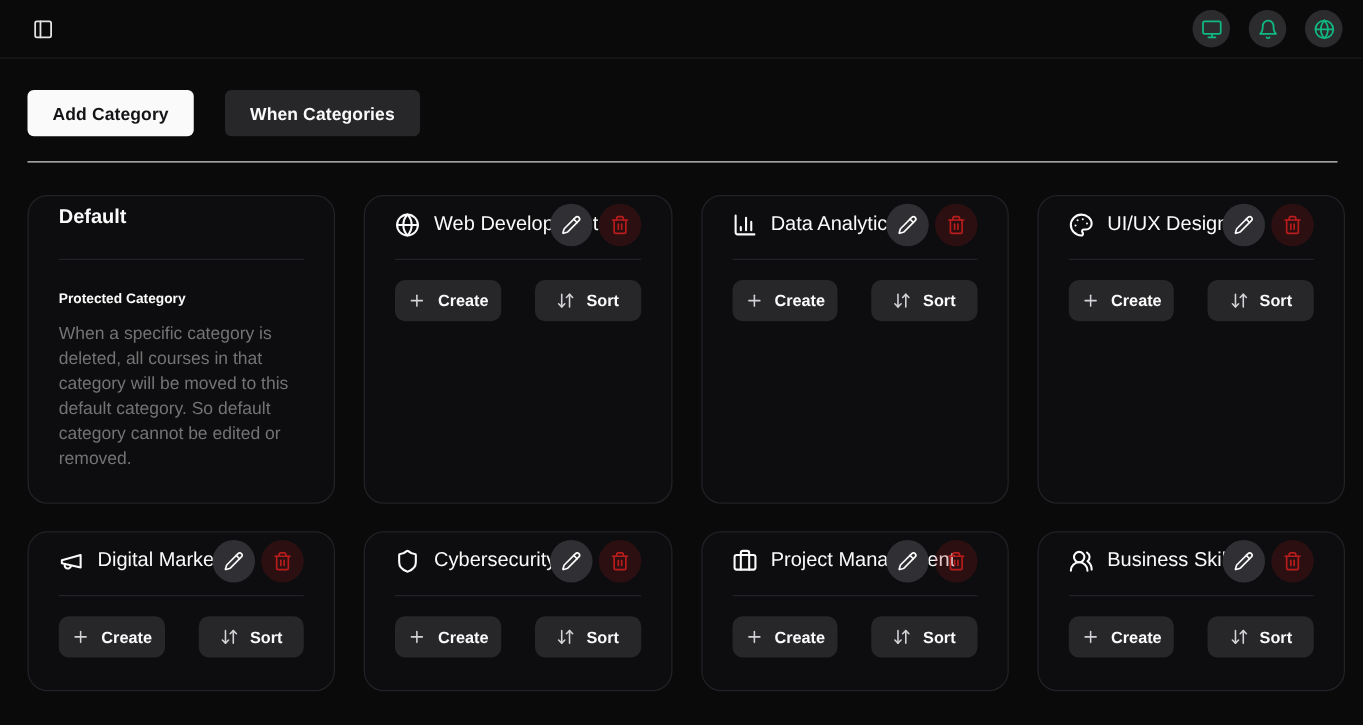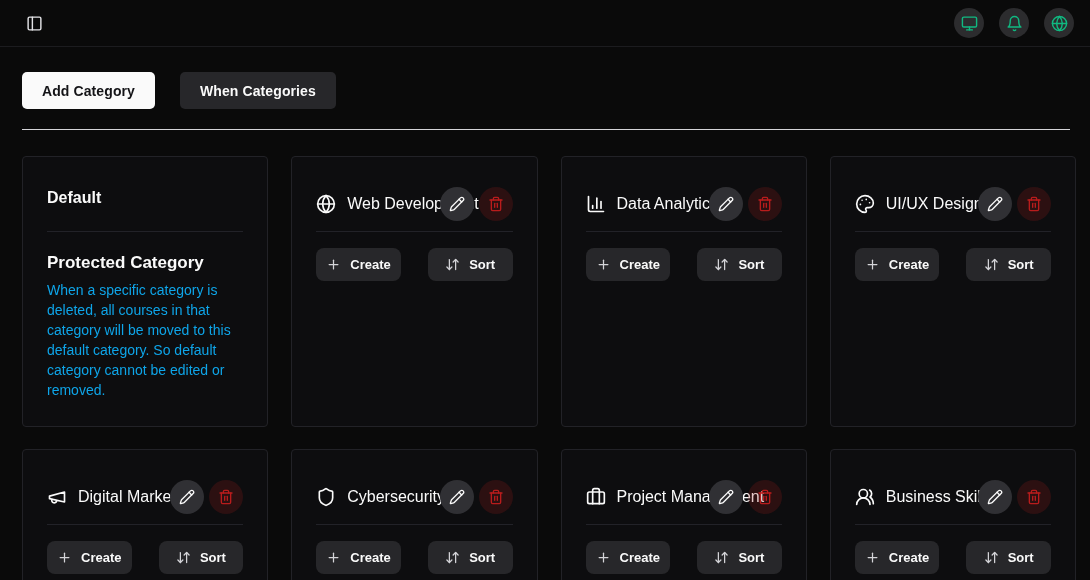--- a/index.html
+++ b/index.html
@@ -52,33 +52,33 @@
   .grid {
     margin-top: 26px;
     display: grid;
     grid-template-columns: repeat(4, 1fr);
     column-gap: 23px;
     row-gap: 22px;
   }
   .card {
     background: #0d0d0f;
     border: 1px solid #222227;
-    border-radius: 4px;
-    padding: 30px 24px 26px 24px;
+    border-radius: 16px;
+    padding: 6px 24px 26px 24px;
   }
   .card hr {
     border: none; border-top: 1px solid #222228;
   }
 
   
   .default-card .card-title { font-size: 16px; font-weight: 600; line-height: 22px; }
   .default-card hr { margin: 22px 0 20px 0; }
-  .protected-title { font-size: 17px; font-weight: 700; line-height: 22px; }
+  .protected-title { font-size: 11px; font-weight: 700; line-height: 22px; }
   .protected-desc {
-    margin-top: 6px; font-size: 14px; line-height: 20px; color: #0ea5e9;
+    margin-top: 6px; font-size: 14px; line-height: 20px; color: #737373;
   }
 
   
   .card-header {
     position: relative;
     display: flex; align-items: center; gap: 11px;
     height: 34px;
   }
   .cat-icon { color: #fafafa; flex: 0 0 auto; display: flex; }
   .cat-title {

